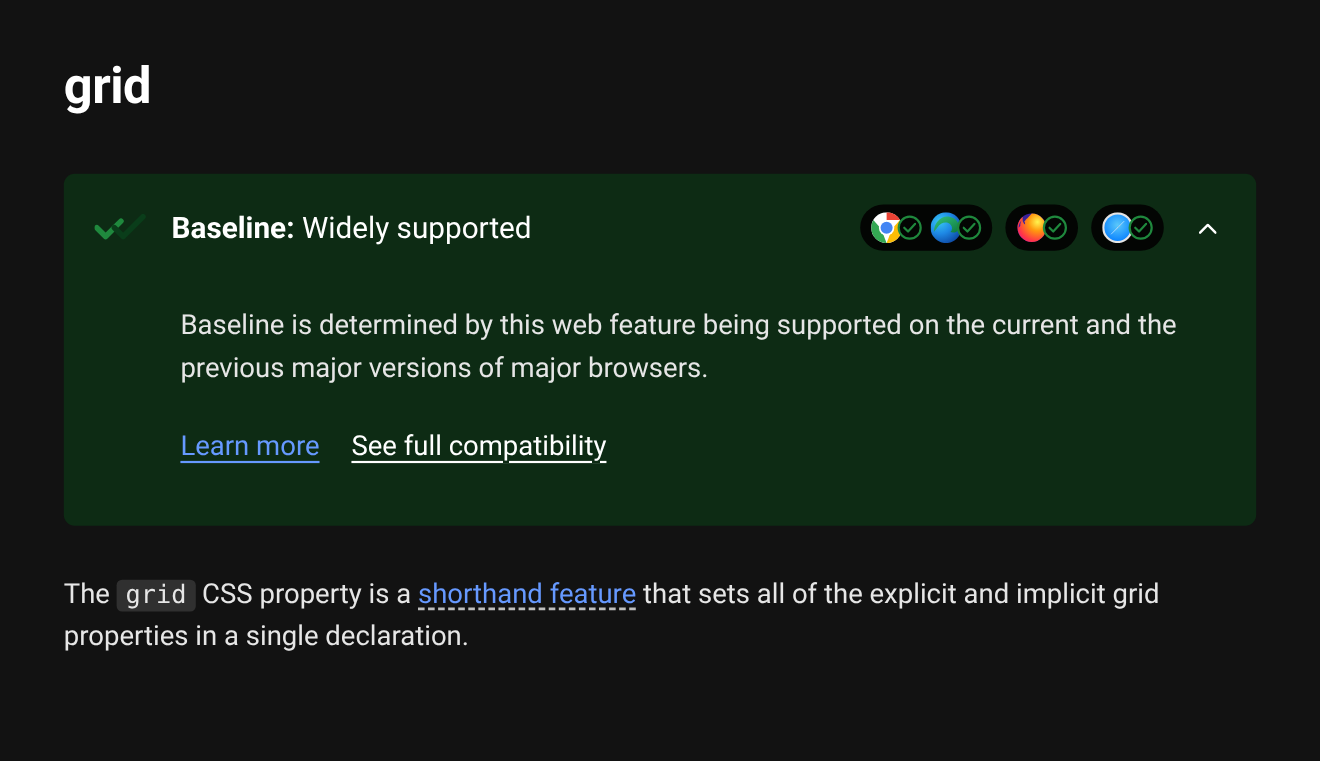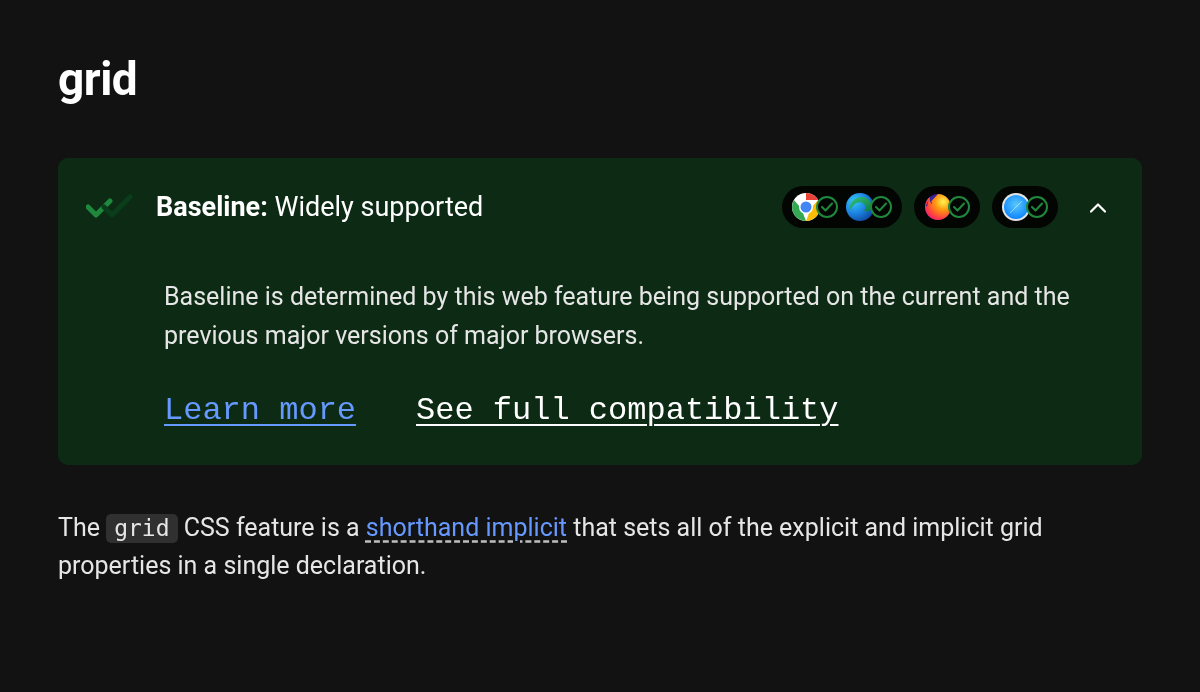--- a/index.html
+++ b/index.html
@@ -29,21 +29,21 @@
   }
   h1.title {
     font-size: 46px;
     font-weight: 700;
     margin: 0 0 52px 0;
     letter-spacing: -0.5px;
   }
   .card {
     background: var(--card-bg);
     border-radius: 10px;
-    padding: 28px 36px 36px 28px;
+    padding: 28px 36px 57px 28px;
   }
   .card-header {
     display: flex;
     align-items: center;
     gap: 22px;
   }
   .baseline-icon {
     flex-shrink: 0;
     width: 48px;
     height: 28px;
@@ -103,24 +103,23 @@
   .card-body {
     margin-left: 78px;
     margin-top: 50px;
     font-size: 25px;
     line-height: 1.55;
     color: var(--text-secondary);
   }
   .card-links {
     margin-left: 78px;
     margin-top: 36px;
-    font-size: 32px;
-    display: flex;
-    gap: 60px;
-    font-family: Liberation Mono, monospace;
+    font-size: 25px;
+    display: flex;
+    gap: 29px;
   }
   a.link-blue {
     color: var(--link-blue);
     text-decoration: underline;
     text-decoration-color: var(--link-blue);
     text-underline-offset: 5px;
     text-decoration-thickness: 2px;
   }
   a.link-white {
     color: var(--text);
@@ -275,15 +274,15 @@
 
     <div class="card-body">Baseline is determined by this web feature being supported on the current and the previous major versions of major browsers.</div>
 
     <div class="card-links">
       <a href="#" class="link-blue">Learn more</a>
       <a href="#" class="link-white">See full compatibility</a>
     </div>
   </div>
 
   <p class="intro">
-    <span>The </span><code class="inline">grid</code><span> CSS feature is a </span><a href="#" class="link-inline">shorthand implicit</a><span> that sets all of the explicit and implicit grid properties in a single declaration.</span>
+    <span>The </span><code class="inline">grid</code><span> CSS property is a </span><a href="#" class="link-inline">shorthand feature</a><span> that sets all of the explicit and implicit grid properties in a single declaration.</span>
   </p>
 </div>
 
 </body></html>

